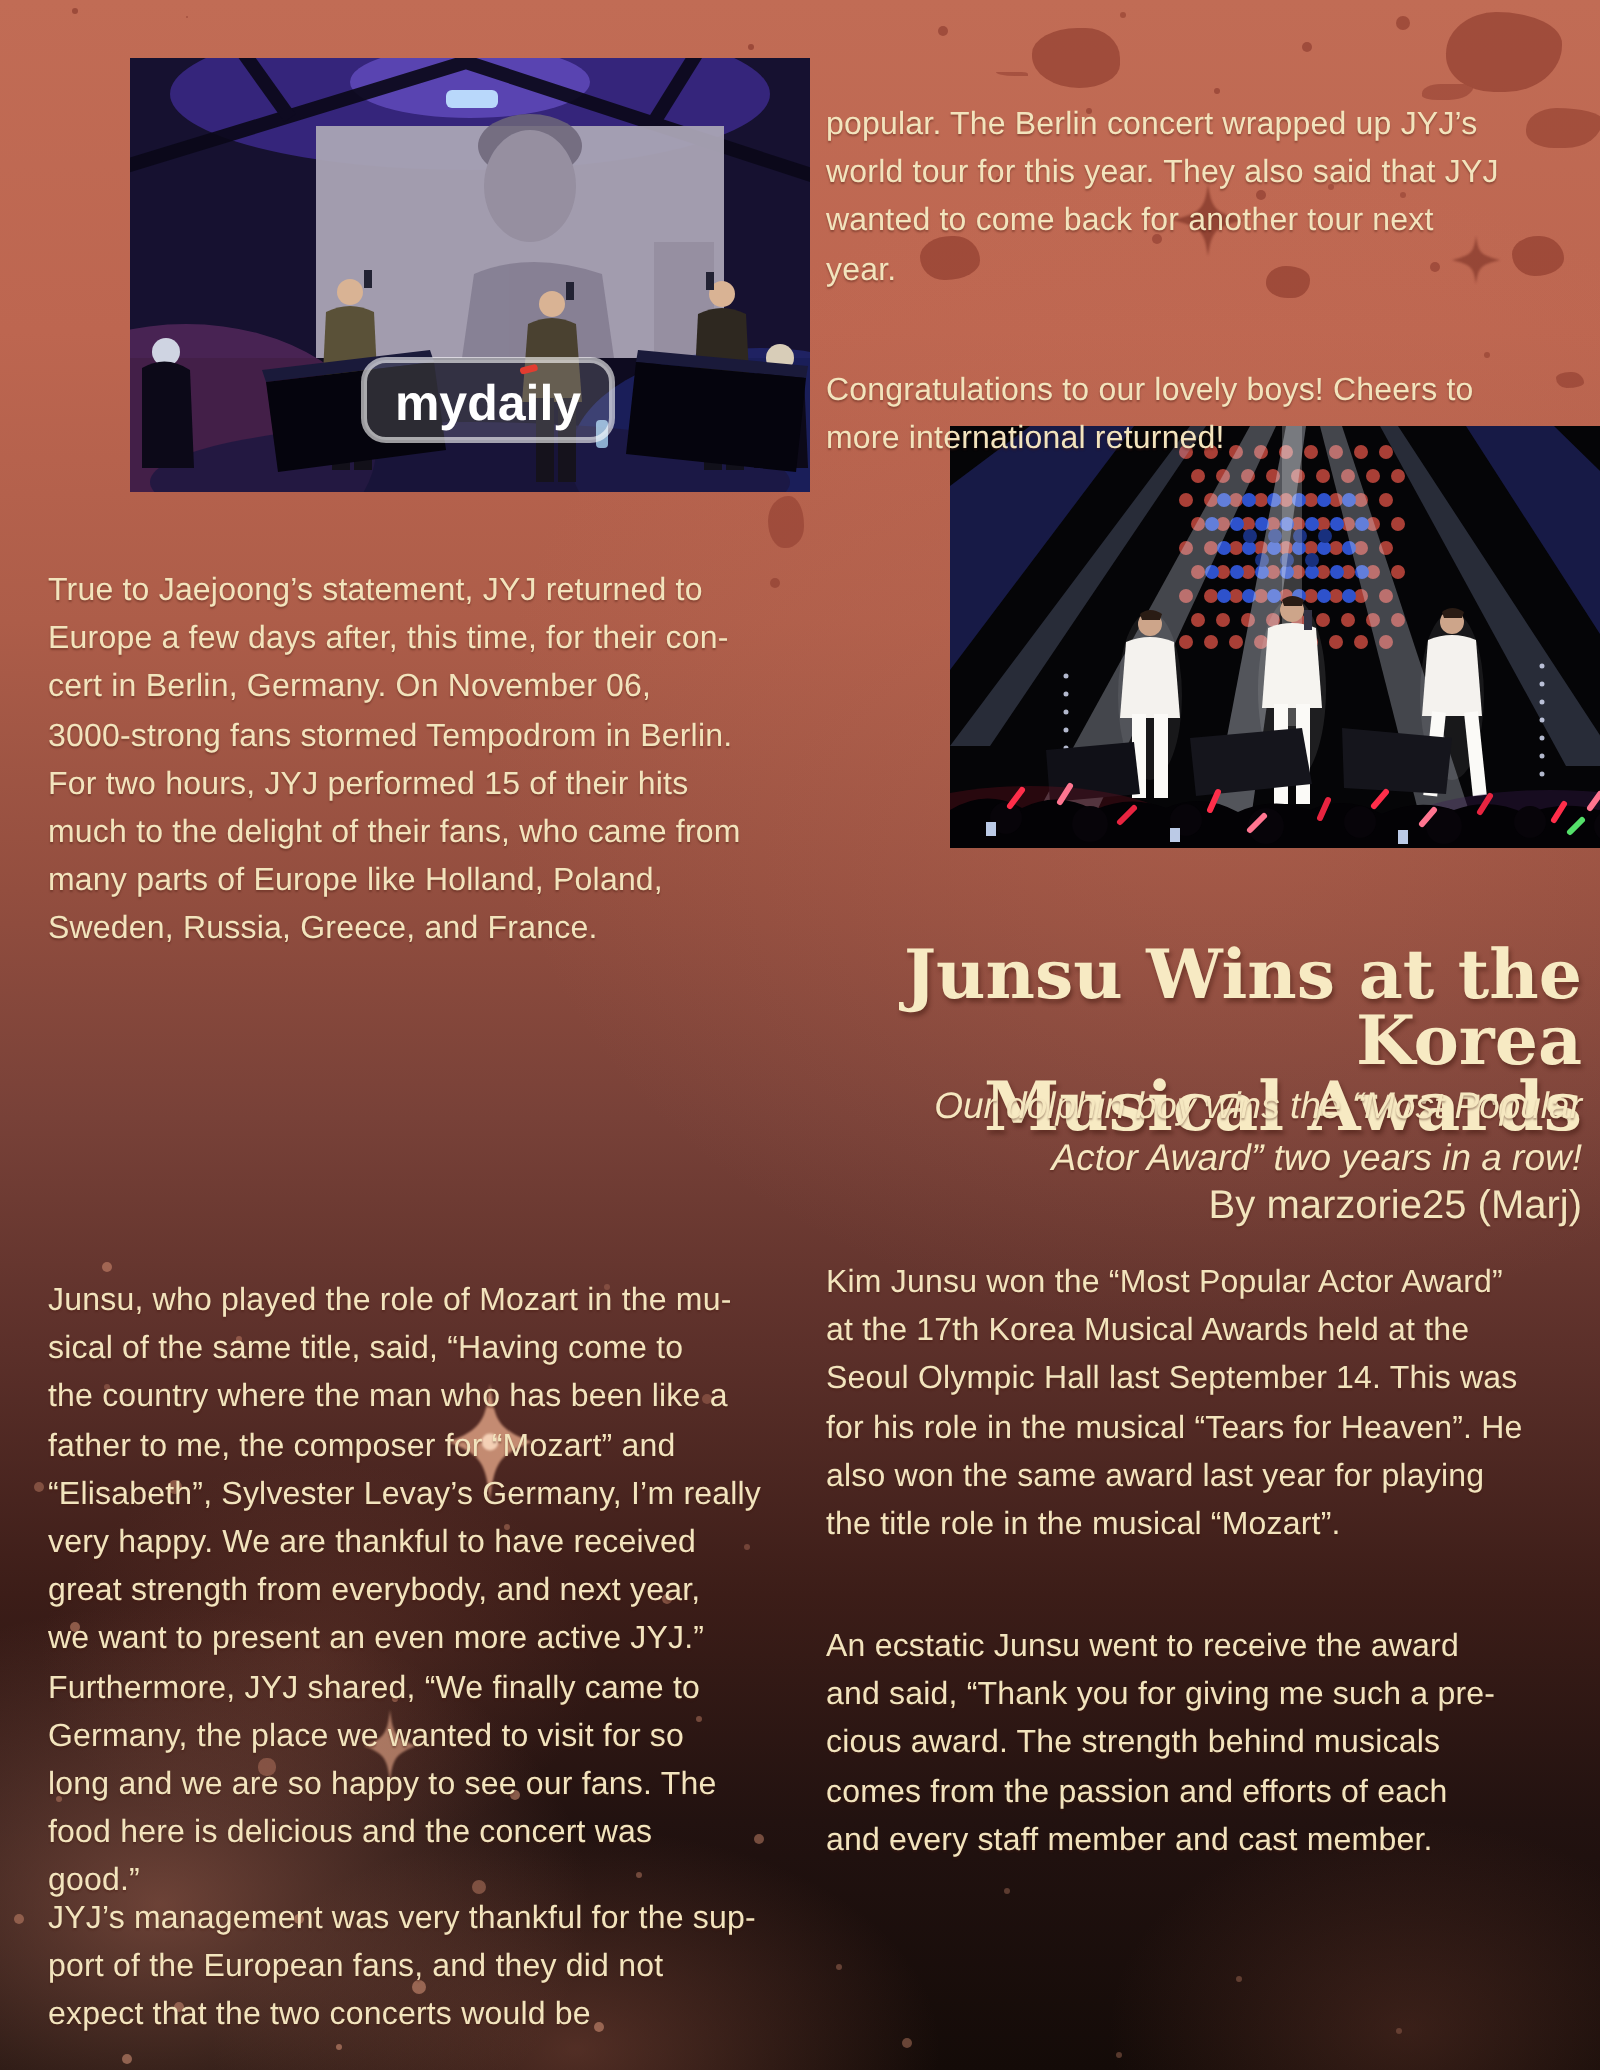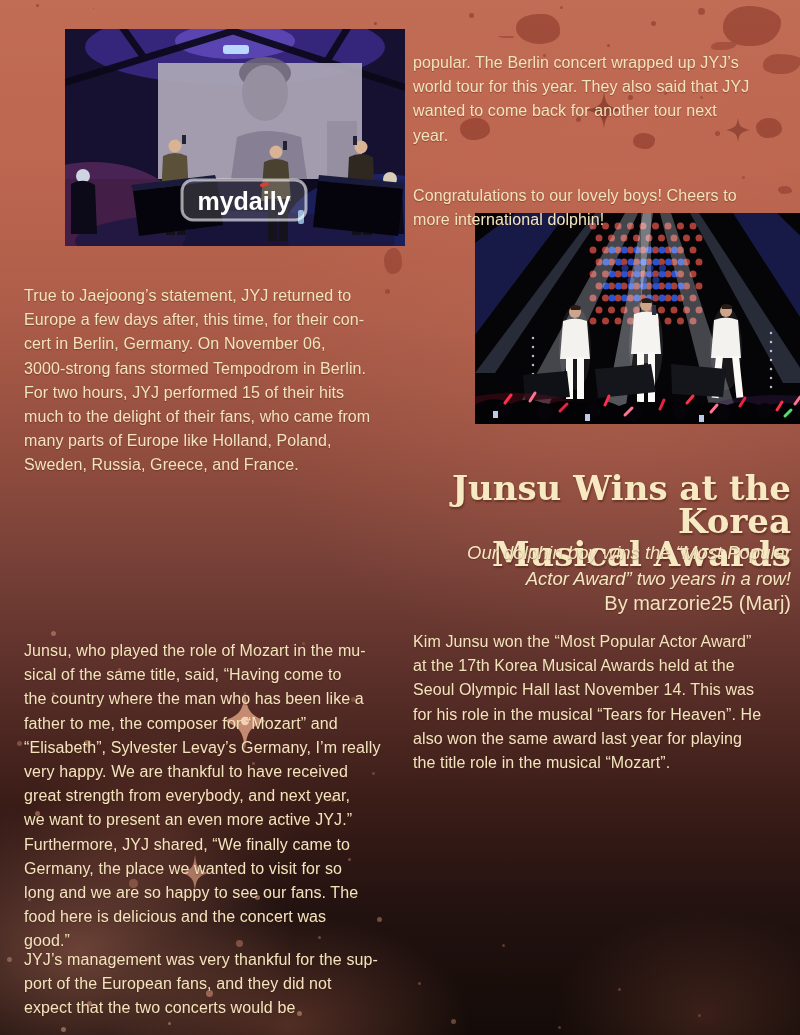--- a/index.html
+++ b/index.html
@@ -322,26 +322,31 @@
 port of the European fans, and they did not
 expect that the two concerts would be</p>
   </div>
 
   <div class="col right-col">
     <p class="body-text rp1">popular. The Berlin concert wrapped up JYJ’s
 world tour for this year. They also said that JYJ
 wanted to come back for another tour next
 year.</p>
     <p class="body-text rp2">Congratulations to our lovely boys! Cheers to
-more international dolphin!</p>
+more international returned!</p>
     <h2 class="article-title">Junsu Wins at the Korea
 Musical Awards</h2>
     <p class="article-subtitle">Our dolphin boy wins the “Most Popular
 Actor Award” two years in a row!</p>
     <p class="article-byline">By marzorie25 (Marj)</p>
     <p class="body-text rp3">Kim Junsu won the “Most Popular Actor Award”
 at the 17th Korea Musical Awards held at the
-Seoul Olympic Hall last November 14. This was
+Seoul Olympic Hall last September 14. This was
 for his role in the musical “Tears for Heaven”. He
 also won the same award last year for playing
 the title role in the musical “Mozart”.</p>
+    <p class="body-text rp4">An ecstatic Junsu went to receive the award
+and said, “Thank you for giving me such a pre-
+cious award. The strength behind musicals
+comes from the passion and efforts of each
+and every staff member and cast member.</p>
   </div>
 </div>
 
 </body></html>

